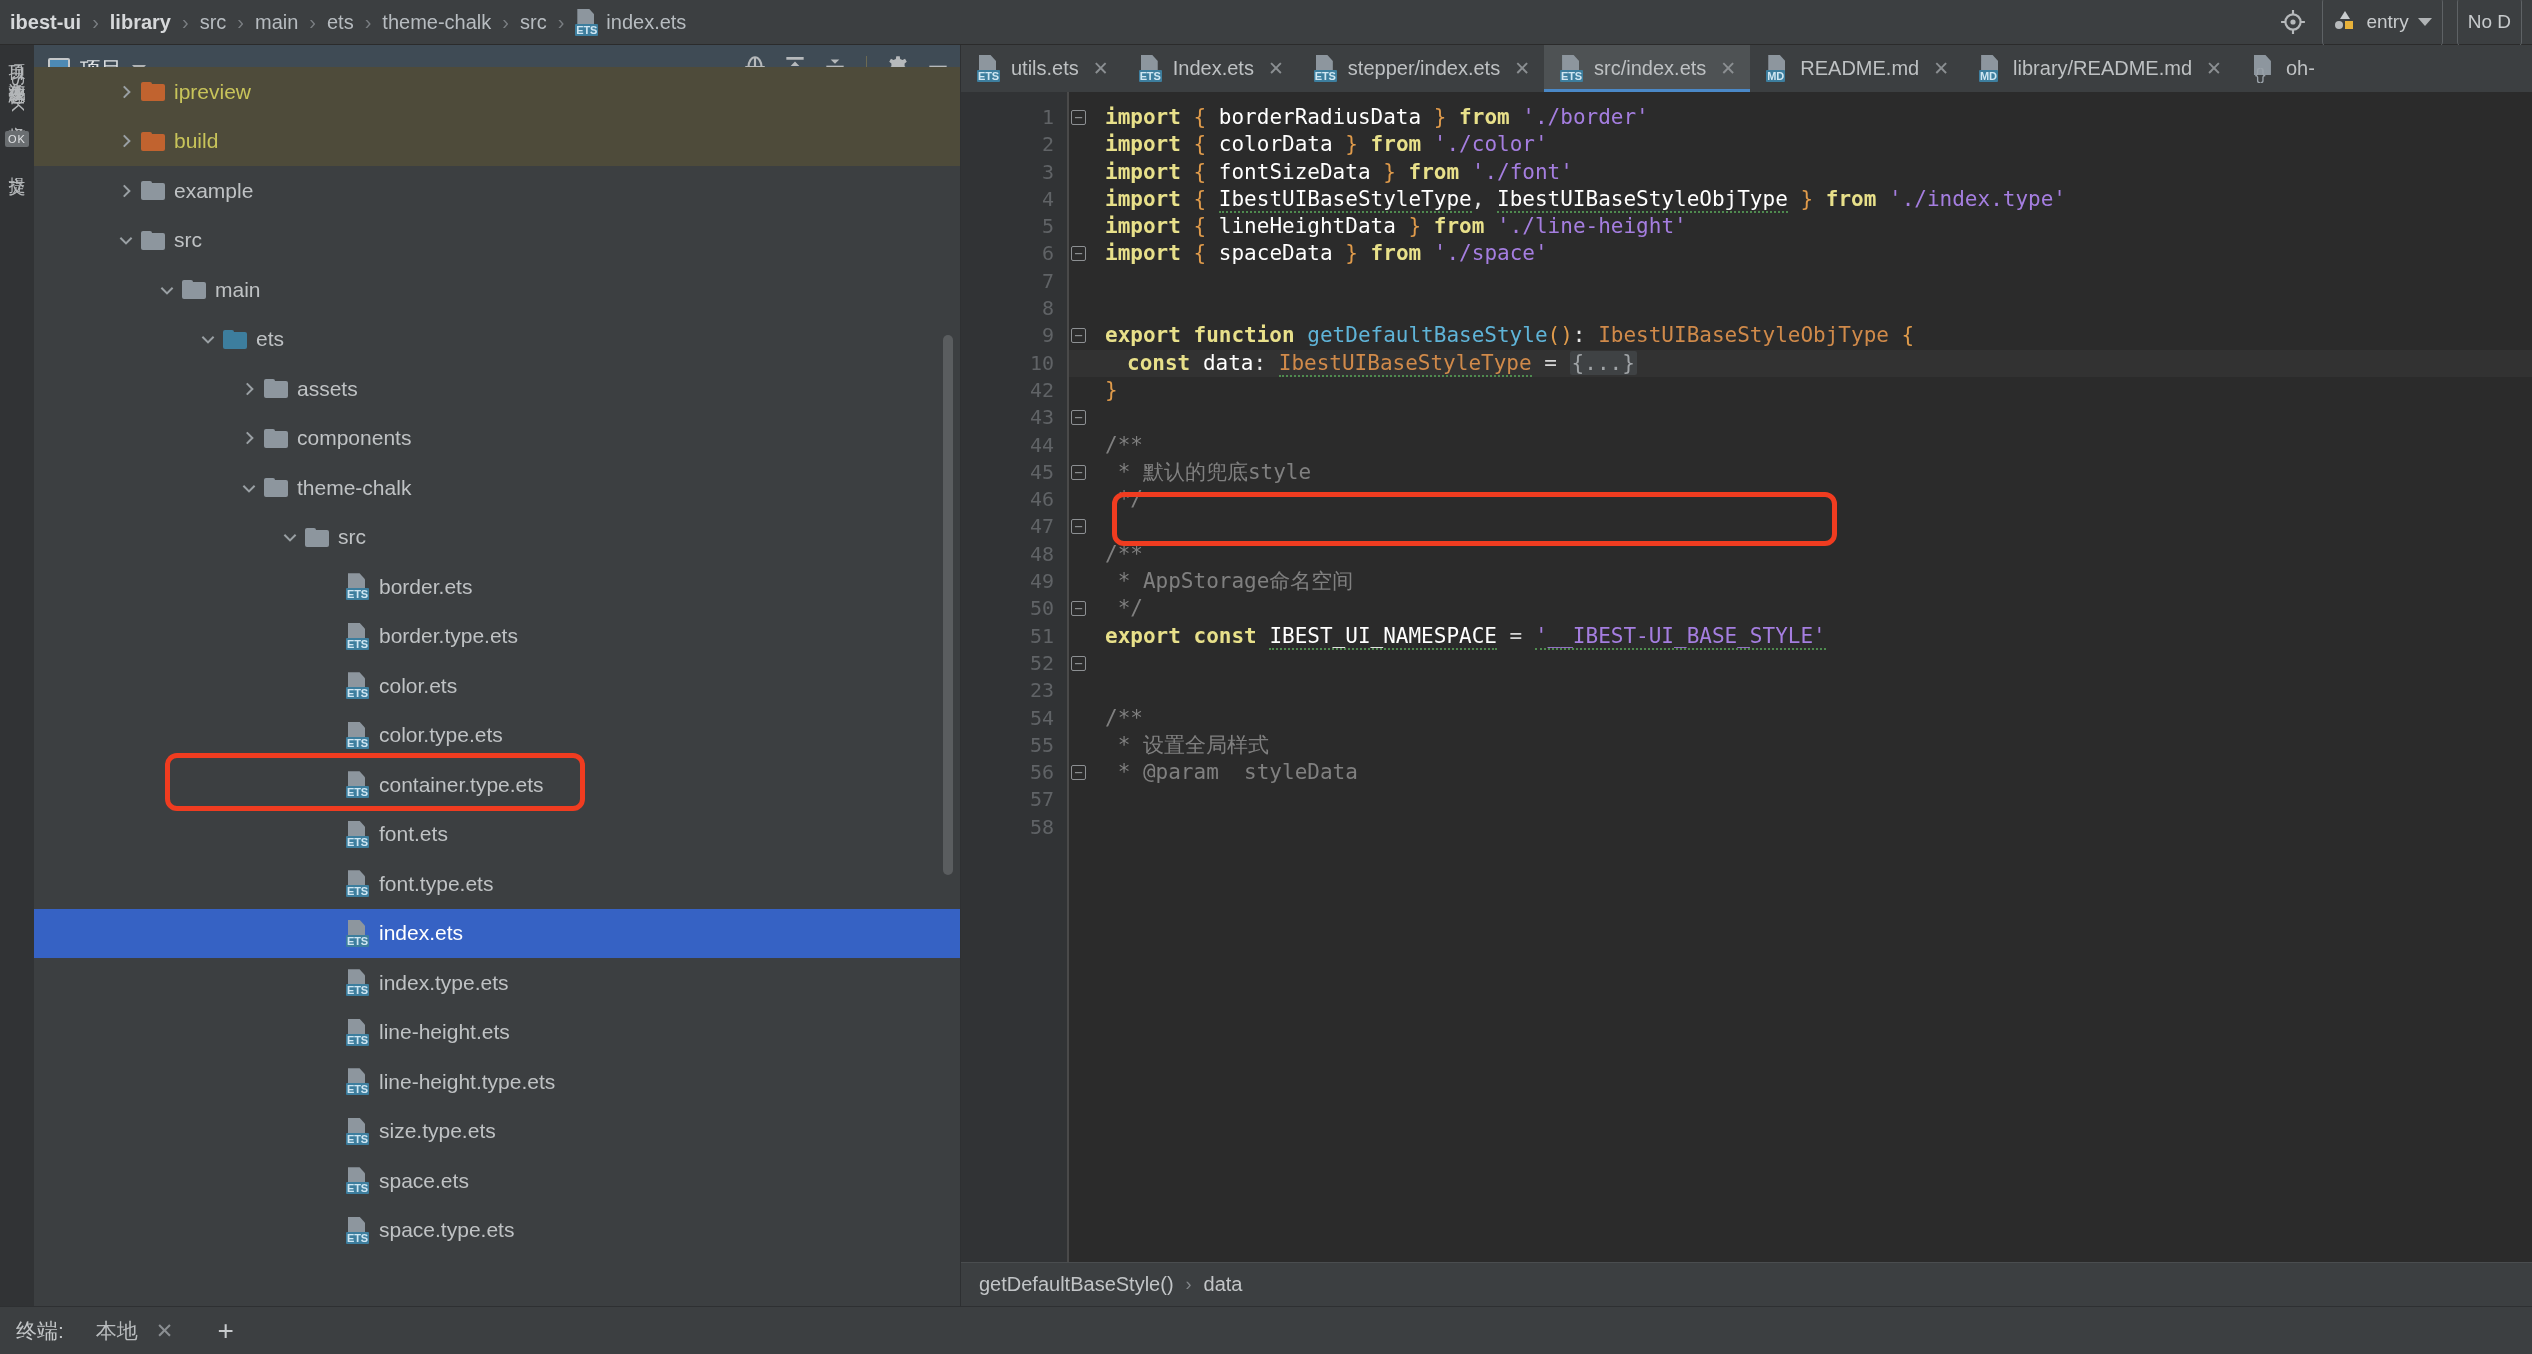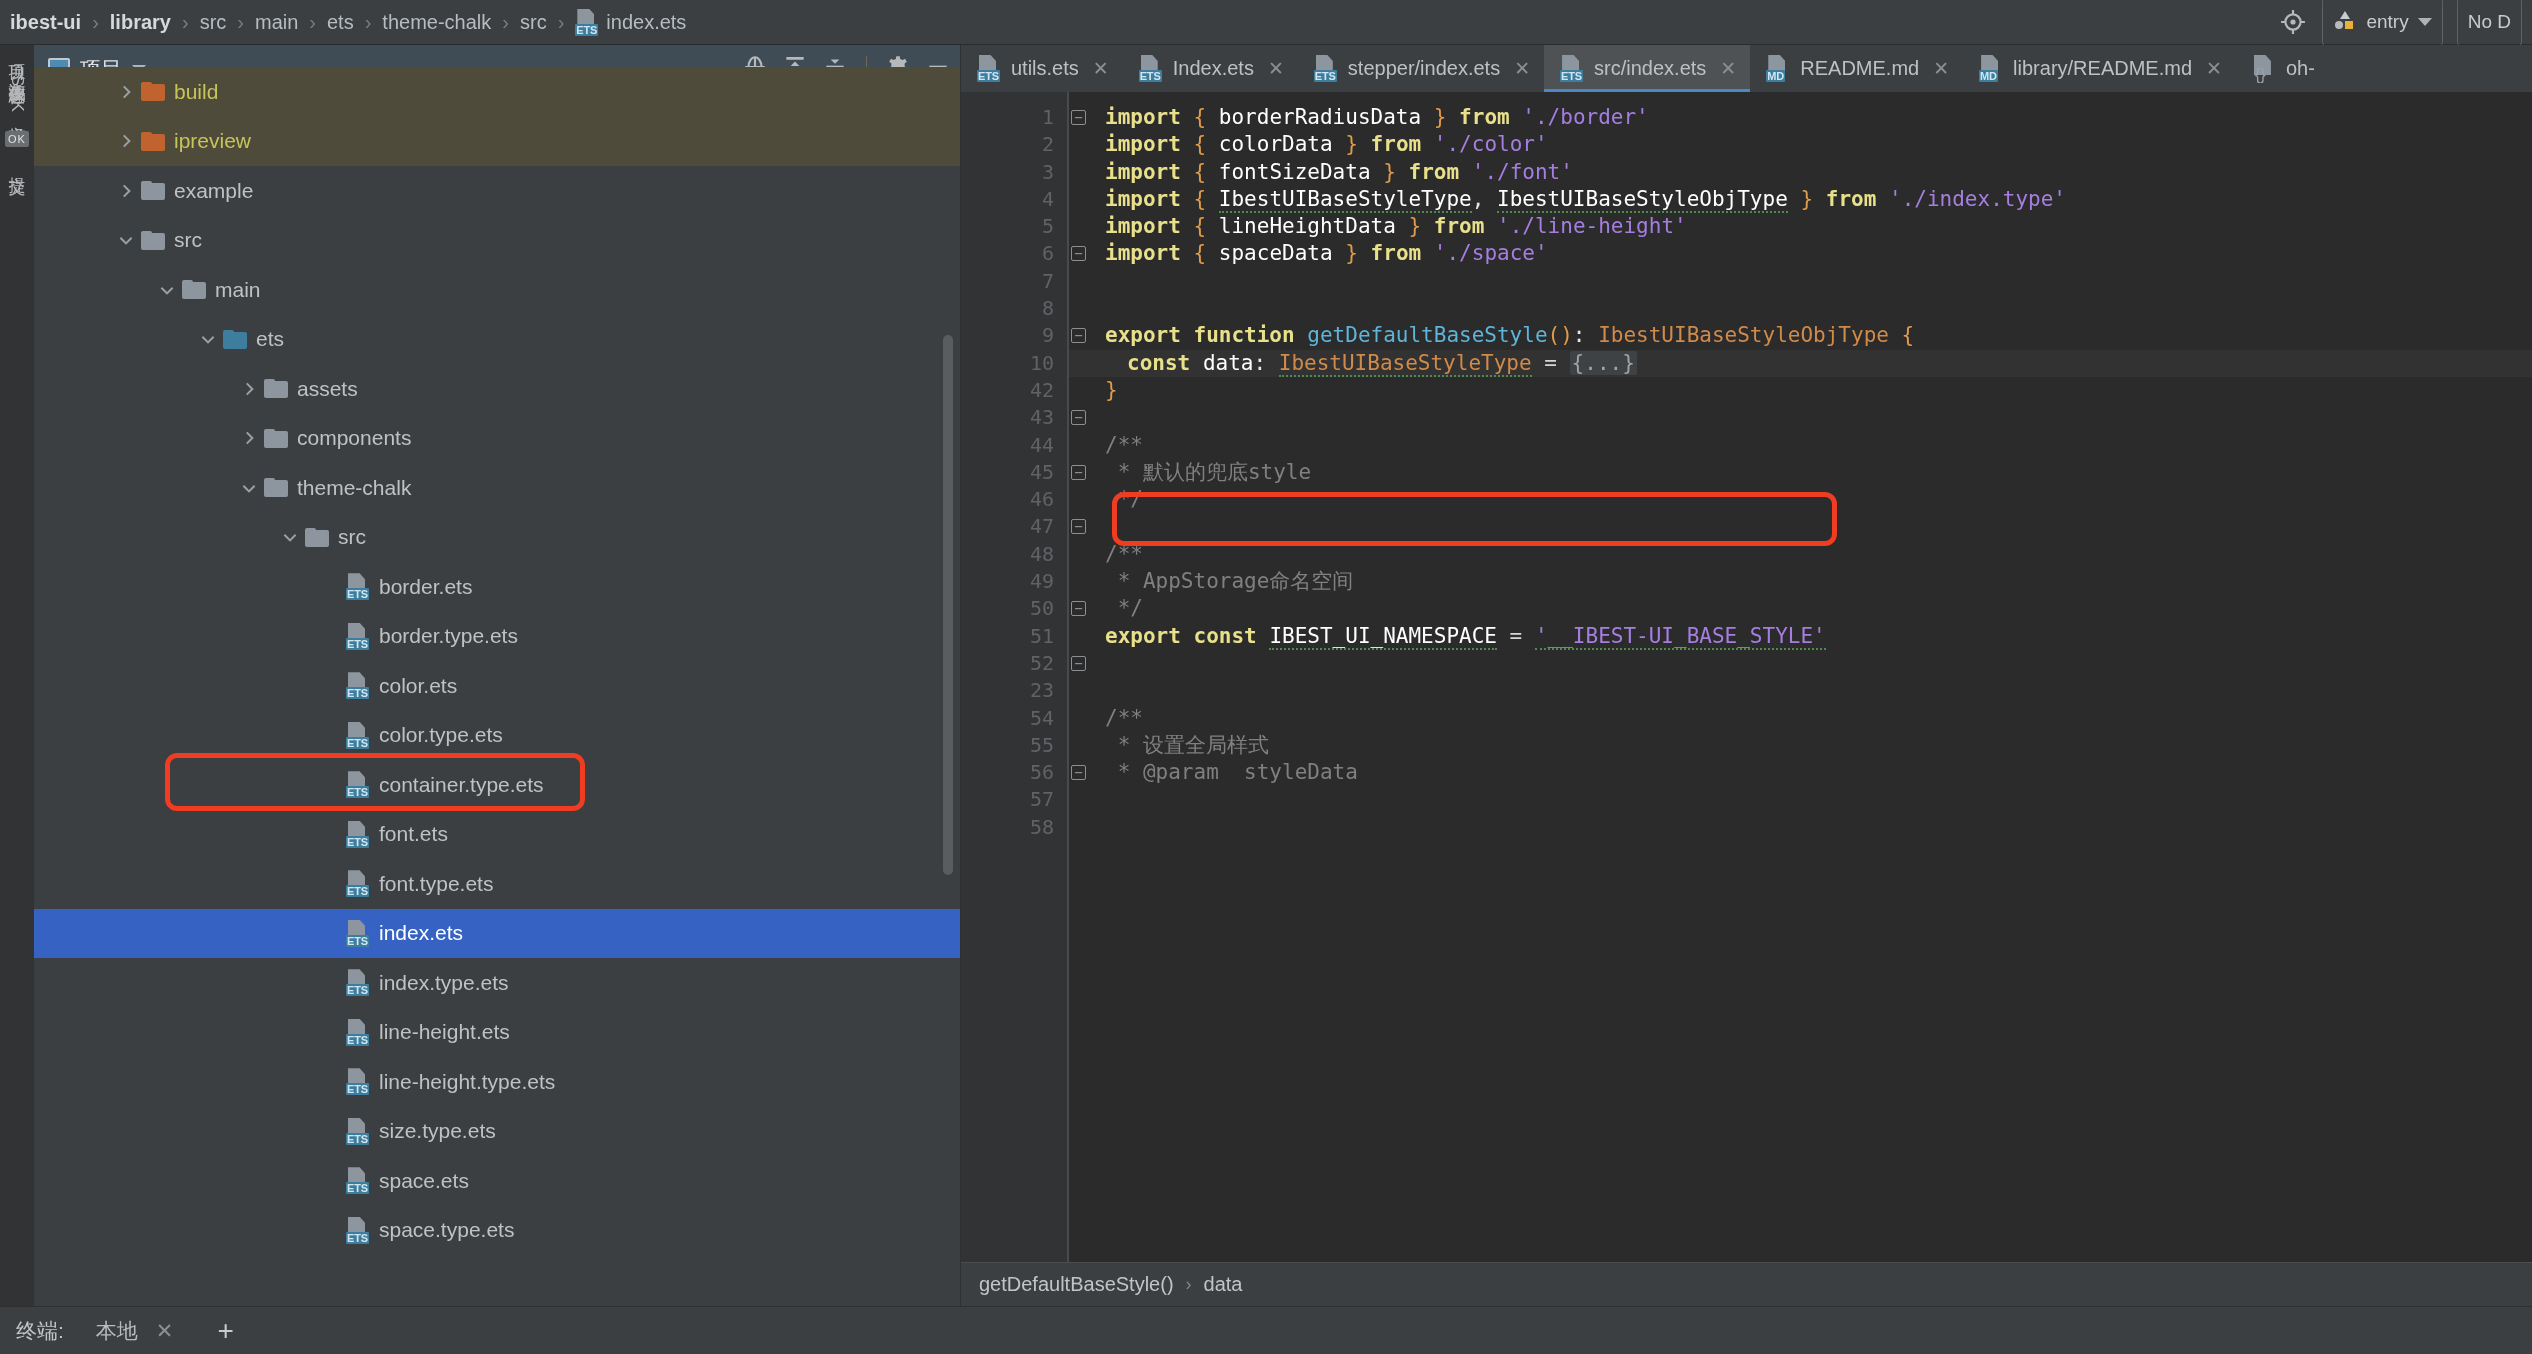--- a/index.html
+++ b/index.html
@@ -274,31 +274,31 @@
       </div>
       <div class="tree" id="tree" style="margin-top: -25px;">
           <div class="row hl-build">
             <span style="display: inline-block; width: 81px;"></span>
             <span class="arrow">
               <svg width="18" height="18" viewBox="0 0 16 16">
                 <path d="M6 3l5 5-5 5" fill="none" stroke="#9aa0a4" stroke-width="1.8"></path>
               </svg>
             </span>
             <span class="folder orange"></span>
-            <span class="fname" style="color: rgb(200, 196, 90);">build</span>
+            <span class="fname" style="color: rgb(200, 196, 90);">ipreview</span>
           </div>
           <div class="row hl-build">
             <span style="display: inline-block; width: 81px;"></span>
             <span class="arrow">
               <svg width="18" height="18" viewBox="0 0 16 16">
                 <path d="M6 3l5 5-5 5" fill="none" stroke="#9aa0a4" stroke-width="1.8"></path>
               </svg>
             </span>
             <span class="folder orange"></span>
-            <span class="fname" style="color: rgb(200, 196, 90);">ipreview</span>
+            <span class="fname" style="color: rgb(200, 196, 90);">build</span>
           </div>
           <div class="row">
             <span style="display: inline-block; width: 81px;"></span>
             <span class="arrow">
               <svg width="18" height="18" viewBox="0 0 16 16">
                 <path d="M6 3l5 5-5 5" fill="none" stroke="#9aa0a4" stroke-width="1.8"></path>
               </svg>
             </span>
             <span class="folder"></span>
             <span class="fname">example</span>

